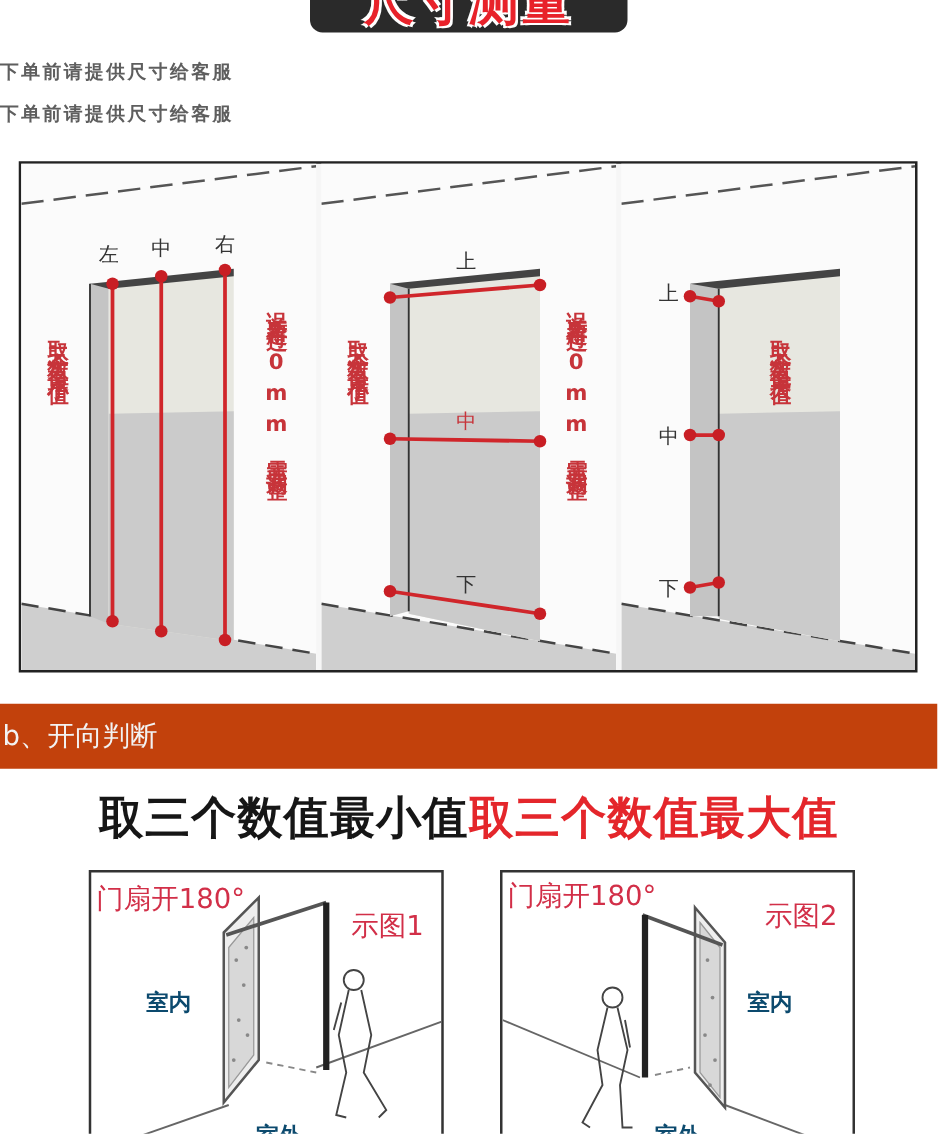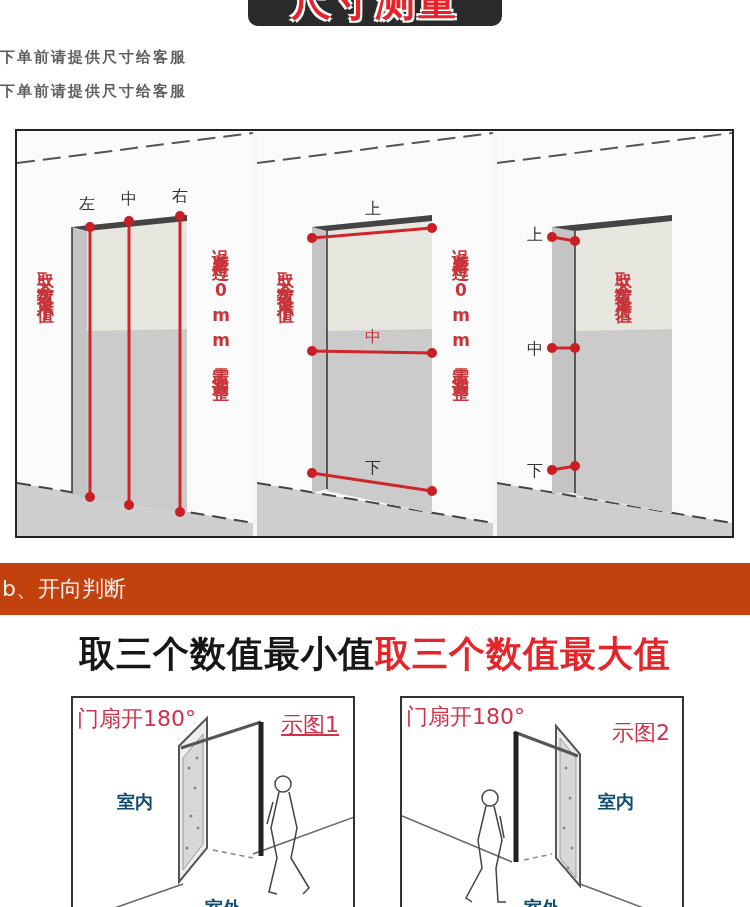--- a/index.html
+++ b/index.html
@@ -185,21 +185,21 @@
     <line x1="188" y1="24" x2="188" y2="158" stroke="#222" stroke-width="5"></line>
     <line x1="140" y1="152" x2="180" y2="160" stroke="#888" stroke-width="1.5" stroke-dasharray="5,4"></line>
     <g stroke="#444" stroke-width="1.5" fill="none">
       <circle cx="210" cy="86" r="8"></circle>
       <path d="M206,94 L198,130 L204,160 L196,194 L204,196"></path>
       <path d="M216,94 L224,130 L218,160 L236,190 L230,196"></path>
       <path d="M200,104 L194,126"></path>
     </g>
   </svg>
   <span class="diag-red" style="left:4px; top:6px;">门扇开180°</span>
-  <span class="diag-red" style="left:208px; top:12px;text-decoration:underline;">示图1</span>
+  <span class="diag-red" style="left:208px; top:28px;">示图1</span>
   <span class="diag-label" style="left:44px; top:92px;">室内</span>
   <span class="diag-label" style="left:132px; top:198px;">室外</span>
 </div>
 
 <div class="diagram" style="left:400px;">
   <svg width="284" height="230">
     <line x1="0" y1="118" x2="110" y2="164" stroke="#666" stroke-width="1.5"></line>
     <line x1="178" y1="186" x2="284" y2="226" stroke="#666" stroke-width="1.5"></line>
     <polygon points="154,28 178,56 178,188 154,160" fill="#eee" stroke="#555" stroke-width="2"></polygon>
     <path d="M158,40 L174,60 L174,180 L158,160 Z" fill="#d8d8d8" stroke="#999" stroke-width="1"></path>

